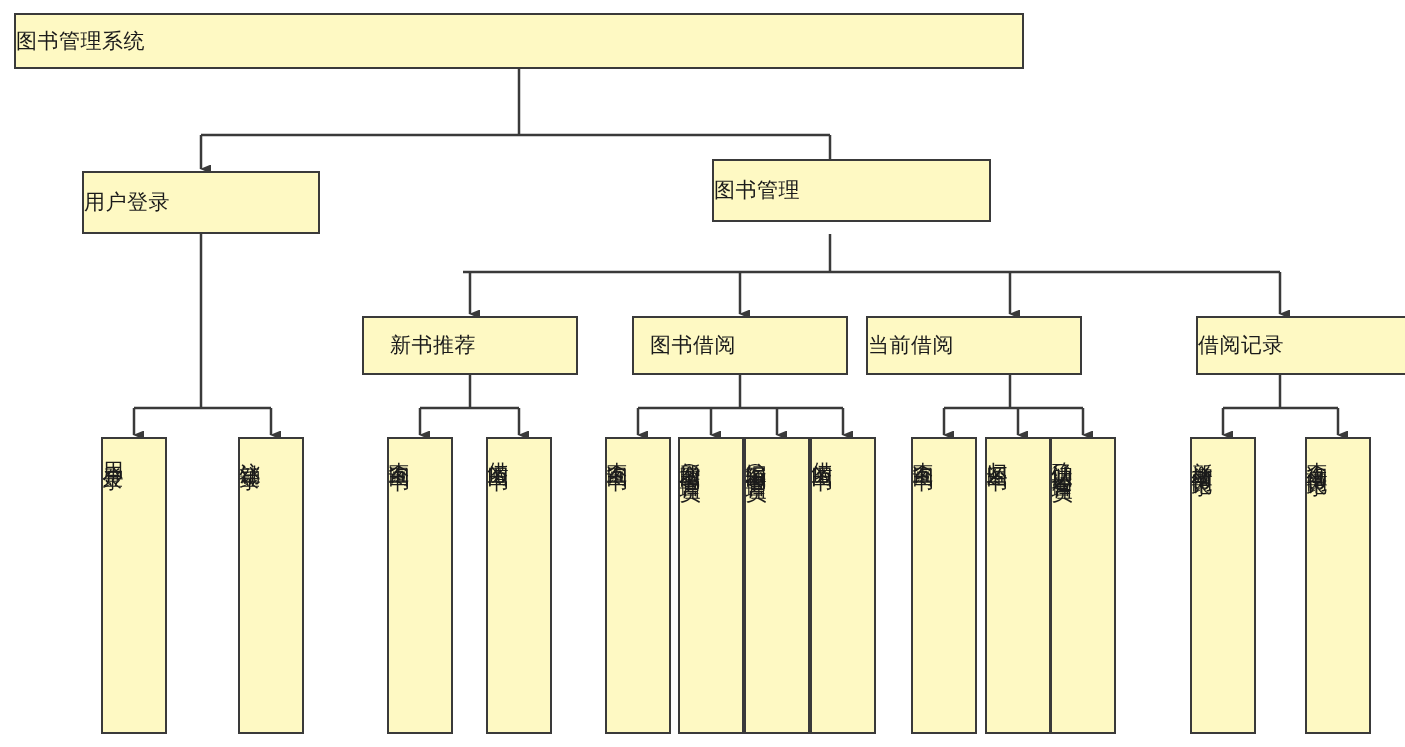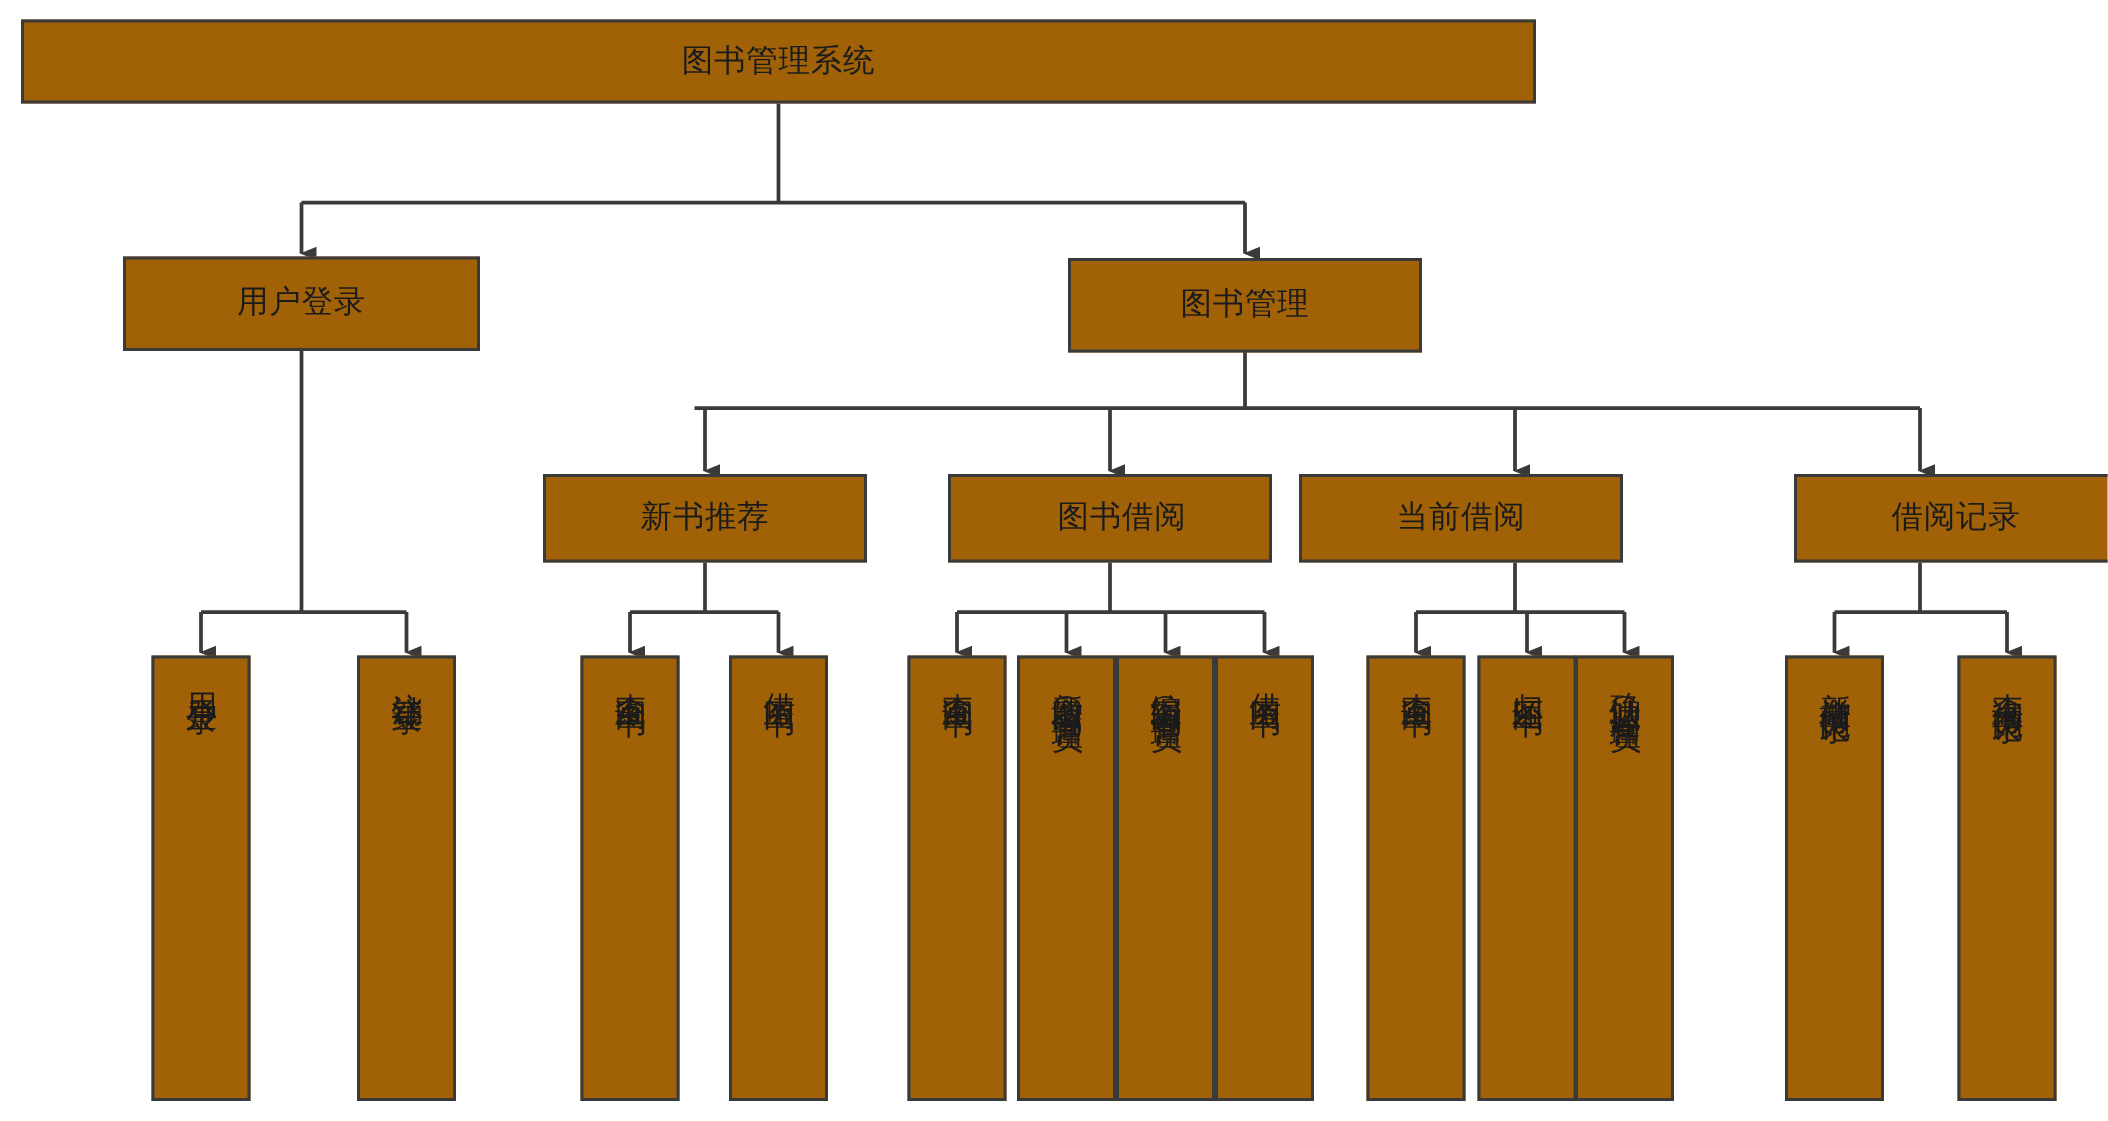--- a/index.html
+++ b/index.html
@@ -23,25 +23,24 @@
     position: absolute;
     left: 0;
     top: 0;
     width: 1405px;
     height: 747px;
     pointer-events: none;
   }
   .node {
     position: absolute;
     box-sizing: border-box;
-    background: #a16207;
+    background: #fef9c3;
     border: 2.5px solid #3a3a3a;
     display: flex;
     align-items: center;
-    justify-content: center;
     color: #1b1b1b;
   }
   .node-label {
     display: block;
     text-align: center;
     line-height: 1.18;
     white-space: nowrap;
   }
   .node.horizontal .node-label {
     font-size: 21px;
@@ -117,27 +116,27 @@
   </svg>
 
   <div class="node horizontal" style="left: 14px; top: 13px; width: 1010px; height: 56px;">
     <span class="node-label">图书管理系统</span>
   </div>
 
   <div id="level2-group">
       <div class="node horizontal" style="left: 82px; top: 171px; width: 238px; height: 63px;">
         <span class="node-label">用户登录</span>
       </div>
-      <div class="node horizontal" style="left: 712px; top: 172px; width: 236px; height: 63px;">
+      <div class="node horizontal" style="left: 712px; top: 159px; width: 279px; height: 63px;">
         <span class="node-label">图书管理</span>
       </div>
     </div>
 
   <div id="level3-group">
-      <div class="node horizontal" style="left: 362px; top: 316px; width: 216px; height: 59px;">
+      <div class="node horizontal" style="left: 362px; top: 316px; width: 216px; height: 59px; padding-left: 26px;">
         <span class="node-label">新书推荐</span>
       </div>
       <div class="node horizontal" style="left: 632px; top: 316px; width: 216px; height: 59px; padding-left: 16px;">
         <span class="node-label">图书借阅</span>
       </div>
       <div class="node horizontal" style="left: 866px; top: 316px; width: 216px; height: 59px;">
         <span class="node-label">当前借阅</span>
       </div>
       <div class="node horizontal" style="left: 1172px; top: 316px; width: 216px; height: 59px; margin-left: 24px;">
         <span class="node-label">借阅记录</span>

